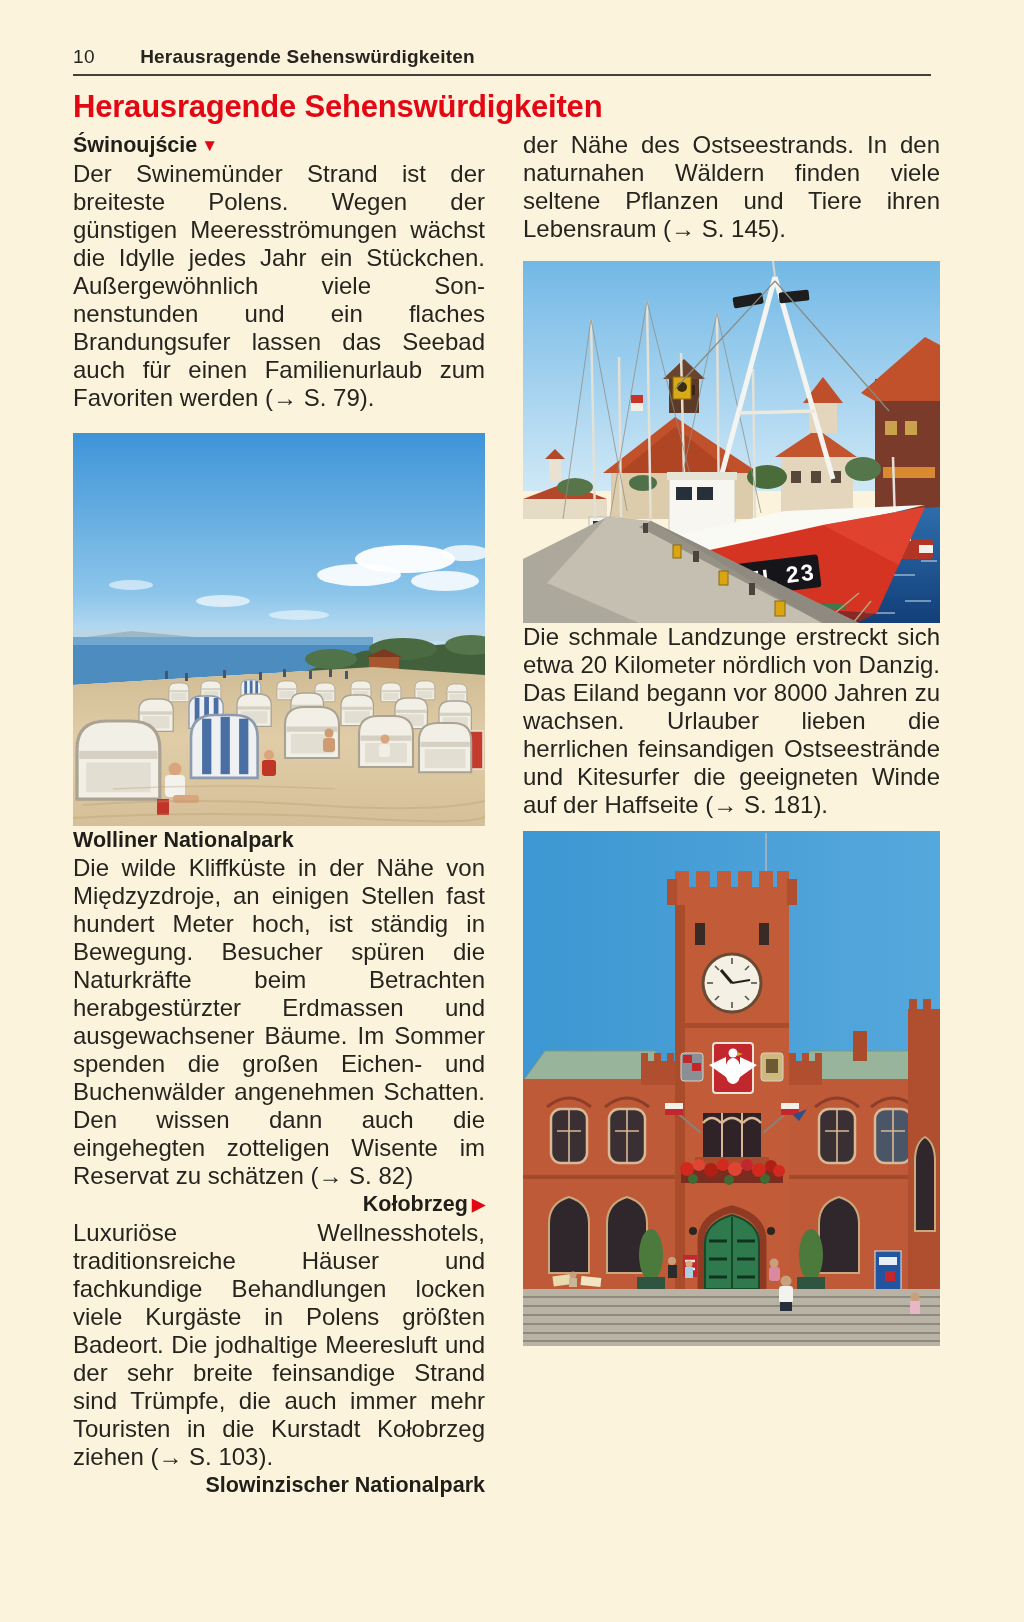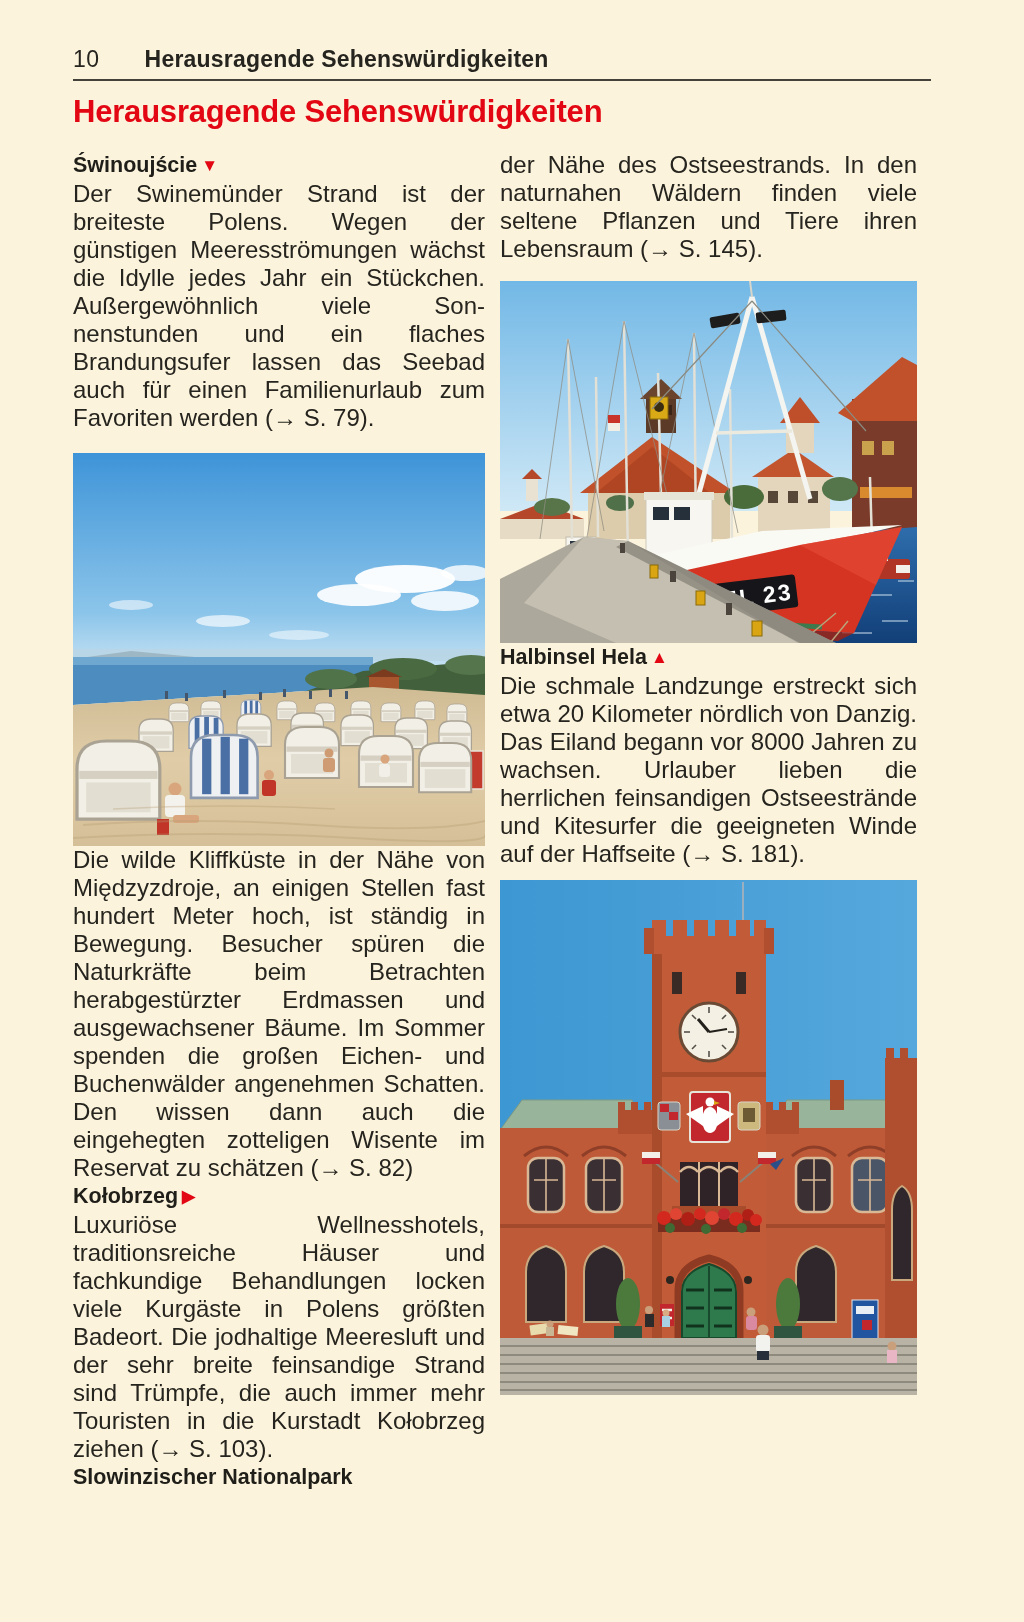--- a/index.html
+++ b/index.html
@@ -6,52 +6,52 @@
   html,body { width:1024px; }
   body {
     height:1622px;
     background:#fbf3dc;
     font-family:"Liberation Sans", sans-serif;
     color:#26241e;
     position:relative;
     overflow:hidden;
   }
   .page { position:absolute; left:73px; top:0; width:858px; }
-  .pagehead { padding-top:46px; display:flex; align-items:baseline; font-size:23px; }
+  .pagehead { padding-top:46px; display:flex; align-items:baseline; font-size:19px; }
   .pagehead .pgnum { font-weight:400; letter-spacing:0.5px; }
   .pagehead .runhead { font-weight:700; margin-left:45px; letter-spacing:0.2px; }
   .rule { border-bottom:2px solid #43423a; margin-top:6px; }
   h1.title {
     margin-top:13px;
     font-size:31px;
     font-weight:700;
     color:#e30613;
     letter-spacing:-0.2px;
   }
-  .cols { display:flex; gap:15px; margin-top:21px; }
+  .cols { display:flex; gap:38px; margin-top:6px; }
   .col { display:block; }
   .col.left  { width:412px; }
   .col.right { width:417px; }
   h3.sect {
     font-size:21.5px;
     font-weight:700;
     line-height:28px;
     color:#1f1e19;
     margin:0 0 0 0;
   }
   .tri { color:#e30613; font-size:17px; vertical-align:1px; margin-left:4px; }
   p.body {
     font-size:24px;
     line-height:28px;
     text-align:justify;
     hyphens:manual;
     -webkit-hyphens:manual;
     margin:0;
   }
-  .gap-sect { margin-top:46px; }
+  .gap-sect { margin-top:46px;text-align:right; }
   .gap-after-photo { margin-top:22px; }
   svg.photo { display:block; }
   .ph-beach { margin-top:21px; }
   .ph-harbor { margin-top:18px; }
   .ph-townhall { margin-top:12px; }
 </style>
 </head>
 <body>
 
 <div class="page">
@@ -176,20 +176,21 @@
           <circle cx="312" cy="306" r="4.5" fill="#d8a57d"></circle>
           <rect x="306" y="311" width="11" height="13" rx="3" fill="#f1efe7"></rect>
         </g>
         <g stroke="#b69e74" opacity="0.35">
           <path d="M10,372 Q120,364 240,372 T412,368" fill="none" stroke-width="2"></path>
           <path d="M0,385 Q140,377 280,385 T412,381" fill="none" stroke-width="2"></path>
           <path d="M40,356 Q150,350 262,356" fill="none" stroke-width="1.5"></path>
         </g>
       </svg>
 
+      <h3 class="sect gap-after-photo"><span>Wolliner Nationalpark</span></h3>
       <p class="body">Die wilde Kliffküste in der Nähe von Międzyzdroje, an einigen Stellen fast hun­dert Meter hoch, ist ständig in Bewegung. Besucher spüren die Naturkräfte beim Be­trachten herabgestürzter Erdmassen und ausgewachsener Bäume. Im Sommer spen­den die großen Eichen- und Buchenwälder angenehmen Schatten. Den wissen dann auch die eingehegten zotteligen Wisente im Reservat zu schätzen (→ S. 82)</p>
 
       <h3 class="sect gap-sect"><span>Kołobrzeg</span><span class="tri">▶</span></h3>
       <p class="body">Luxuriöse Wellnesshotels, traditionsreiche Häuser und fachkundige Behandlungen lo­cken viele Kurgäste in Polens größten Bade­ort. Die jodhaltige Meeresluft und der sehr breite feinsandige Strand sind Trümpfe, die auch immer mehr Touristen in die Kurstadt Kołobrzeg ziehen (→ S. 103).</p>
 
       <h3 class="sect gap-sect"><span>Slowinzischer Nationalpark</span></h3>
 
     </div>
 
     <div class="col right">
@@ -319,21 +320,20 @@
             <rect x="150" y="284" width="8" height="13" fill="#d9a513" stroke="#8a6a08"></rect>
             <rect x="196" y="310" width="9" height="14" fill="#d9a513" stroke="#8a6a08"></rect>
             <rect x="252" y="340" width="10" height="15" fill="#d9a513" stroke="#8a6a08"></rect>
           </g>
           <rect x="120" y="262" width="5" height="10" fill="#4a443c"></rect>
           <rect x="170" y="290" width="6" height="11" fill="#4a443c"></rect>
           <rect x="226" y="322" width="6" height="12" fill="#4a443c"></rect>
         </g>
       </svg>
 
-      <h3 class="sect gap-after-photo"><span>Halbinsel Hela</span><span class="tri">▲</span></h3>
       <p class="body">Die schmale Landzunge erstreckt sich etwa 20 Kilometer nördlich von Danzig. Das Ei­land begann vor 8000 Jahren zu wachsen. Urlauber lieben die herrlichen feinsandigen Ostseestrände und Kitesurfer die geeigne­ten Winde auf der Haffseite (→ S. 181).</p>
 
 
       <svg class="photo ph-townhall" width="417" height="515" viewBox="0 0 417 515" role="img">
         <defs>
           <linearGradient id="tSky" x1="0" y1="0" x2="1" y2="0">
             <stop offset="0" stop-color="#3d97d2"></stop>
               <stop offset="1" stop-color="#55a8dc"></stop>
           </linearGradient>
         </defs>

